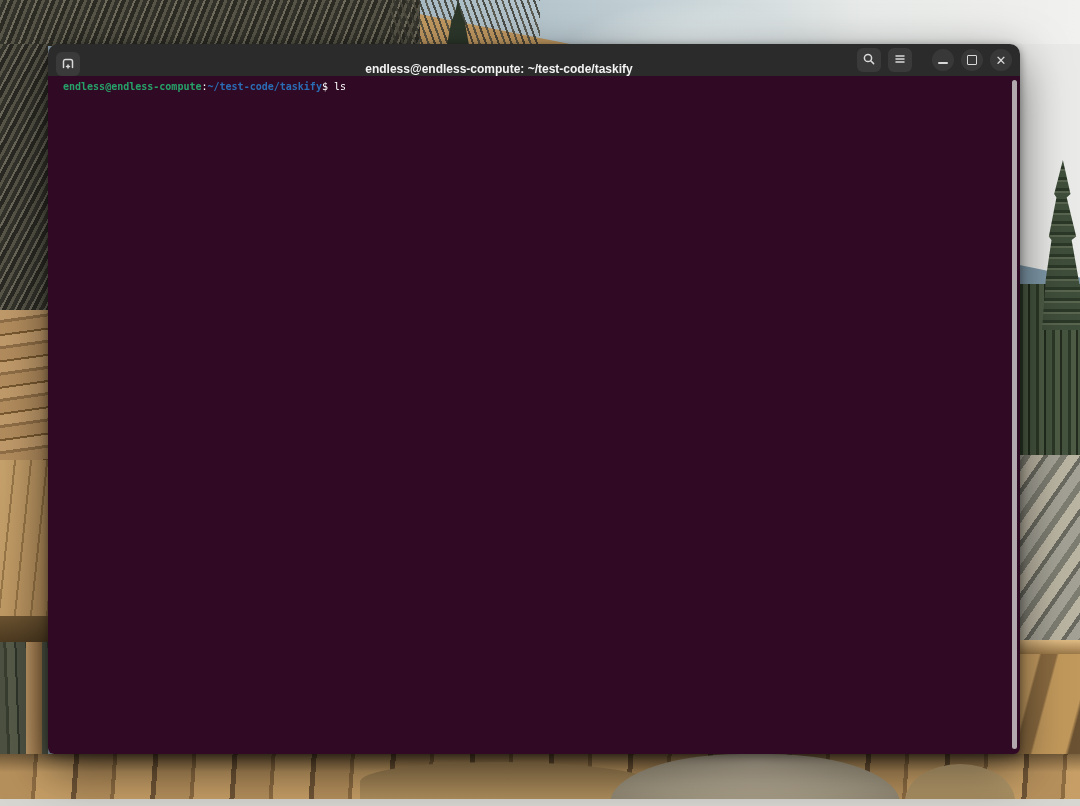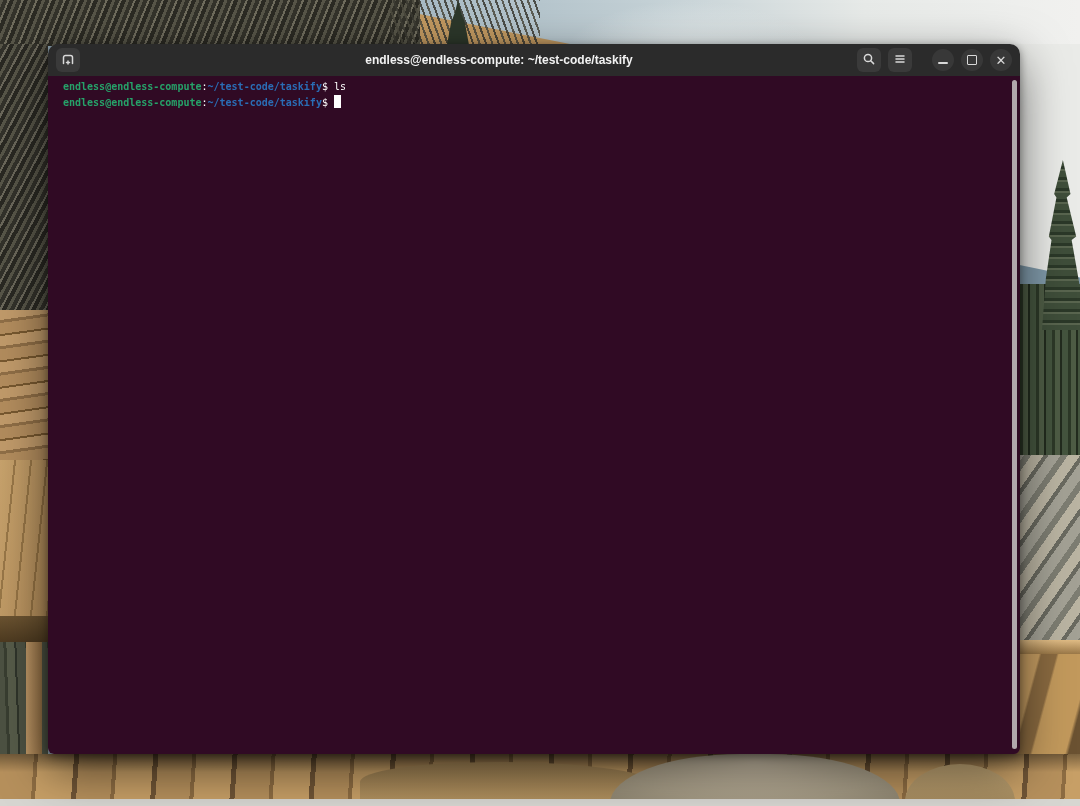--- a/index.html
+++ b/index.html
@@ -84,21 +84,21 @@
 
   
   .window{
     position:absolute;left:48px;top:44px;width:972px;height:710px;
     border-radius:10px 10px 6px 6px;overflow:hidden;z-index:10;
     box-shadow:0 16px 48px rgba(0,0,0,.55),0 2px 8px rgba(0,0,0,.4);
     display:flex;flex-direction:column;
   }
   .titlebar{
     flex:0 0 32px;height:32px;background:#2b2b2b;position:relative;
-    display:flex;align-items:center;
+    display:flex;align-items:flex-end;
   }
   .tb-title{
     position:absolute;left:100px;right:170px;text-align:center;
     color:#f2f2f2;font-size:12px;font-weight:bold;
     white-space:nowrap;overflow:hidden;text-overflow:ellipsis;
     pointer-events:none;
   }
   .tb-btn{
     width:24px;height:24px;border:none;padding:0;margin:0;
     background:#3a3a3a;border-radius:6px;cursor:pointer;
@@ -197,17 +197,16 @@
         <span class="max-box"></span>
       </button>
       <button class="tb-btn round">
         <span class="close-glyph">✕</span>
       </button>
     </div>
   </div>
 
   <div class="terminal">
     <div class="line"><span class="c-green">endless@endless-compute</span><span class="c-white">:</span><span class="c-blue">~/test-code/taskify</span><span class="c-white">$ </span><span class="c-white">ls</span></div>
-    <div class="line"><span class="c-green">endless@endless-compute</span><span class="c-white">:</span><span class="c-blue">~/test-code/taskify</span><span class="c-white">$ </span><span class="cursor"></span></div>
   </div>
 
   <div class="scrollbar"></div>
 </div>
 
 </body></html>

